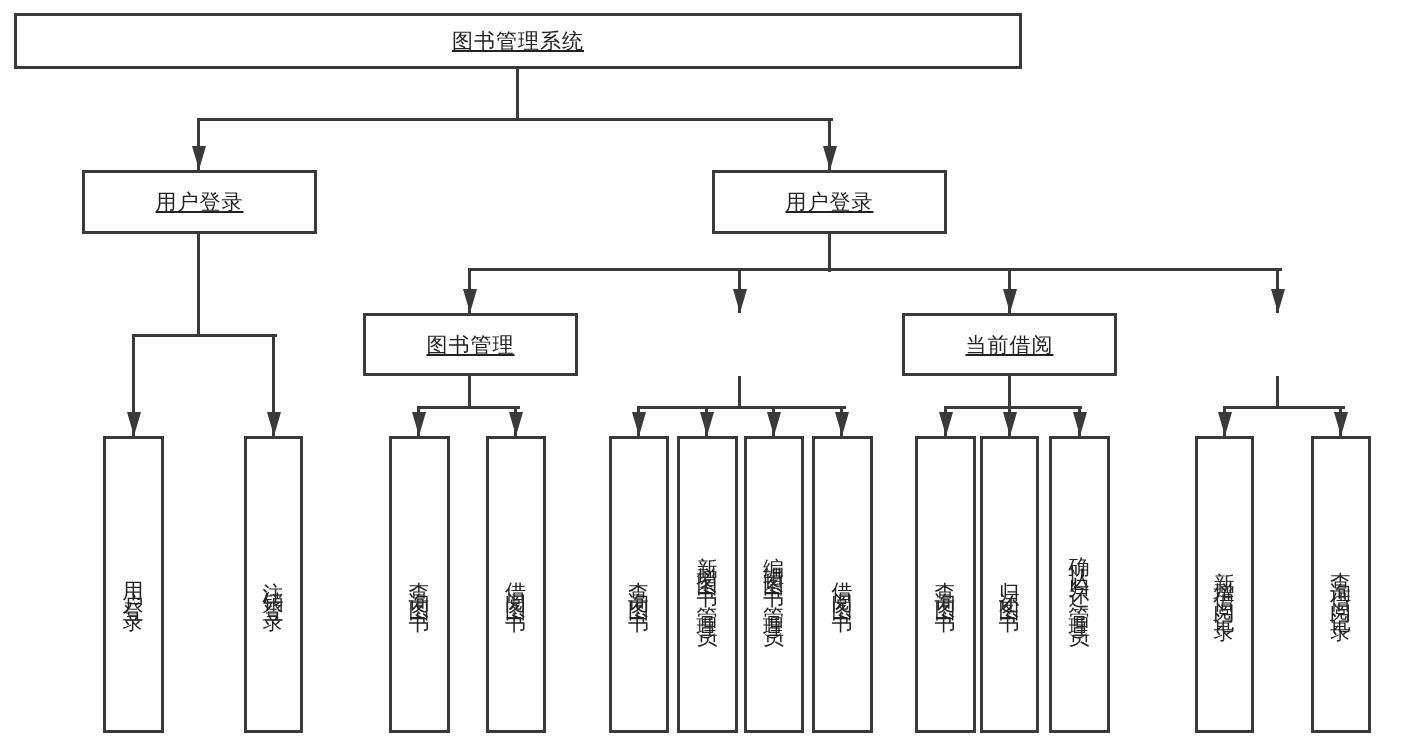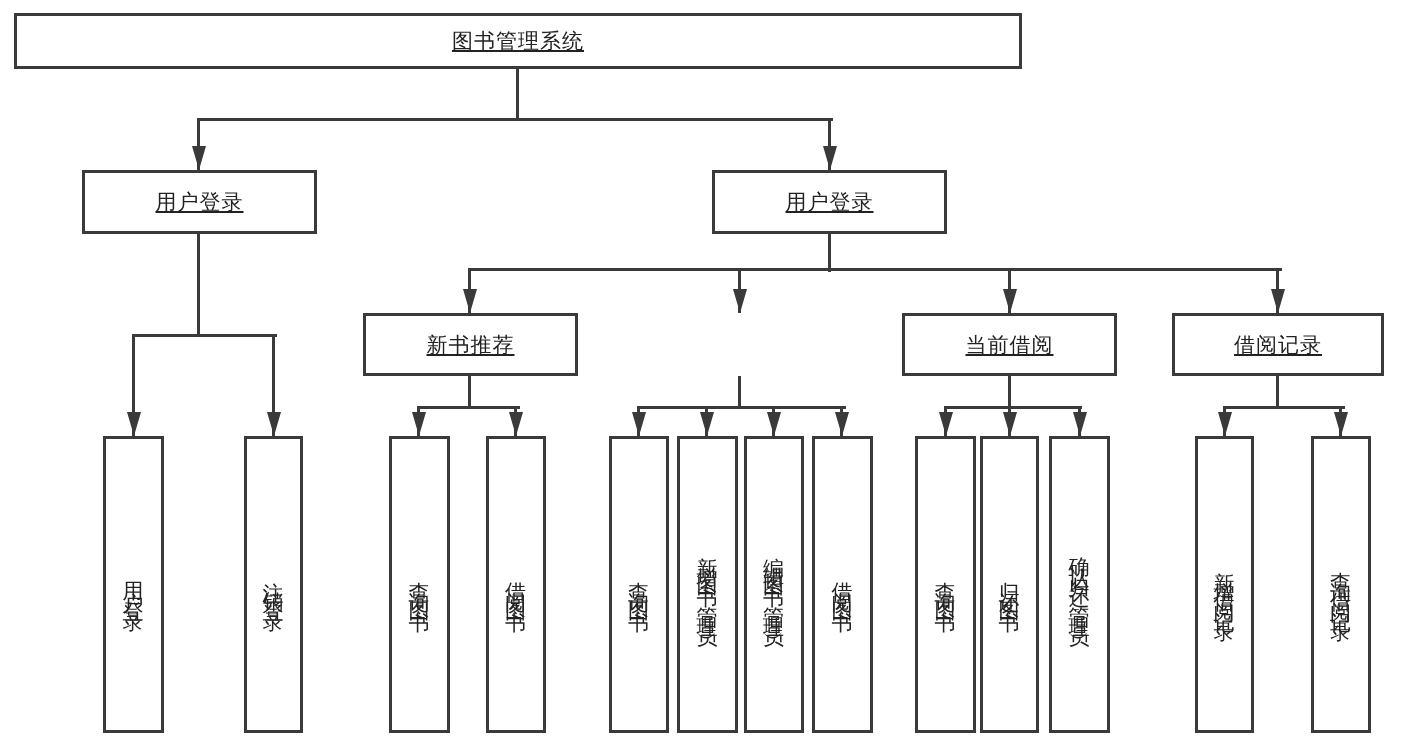--- a/index.html
+++ b/index.html
@@ -43,26 +43,25 @@
 <body>
 
 <div id="stage">
 
   <div class="box" style="left:14px;top:13px;width:1008px;height:56px;">图书管理系统</div>
 
   <div class="box" style="left:82px;top:170px;width:235px;height:64px;">用户登录</div>
 
   <div class="box" style="left:712px;top:170px;width:235px;height:64px;">用户登录</div>
 
-  <div class="box" style="left:363px;top:313px;width:215px;height:63px;">新书推荐</div>
+  <div class="box" style="left:363px;top:313px;width:215px;height:63px;">图书管理</div>
 
 
   <div class="box" style="left:902px;top:313px;width:215px;height:63px;">当前借阅</div>
 
-  <div class="box" style="left:1172px;top:313px;width:212px;height:63px;">借阅记录</div>
 
   <div class="box leaf" style="left:103px;top:436px;width:61px;height:297px;">
     <span class="vtext">用户登录</span>
   </div>
 
   <div class="box leaf" style="left:244px;top:436px;width:59px;height:297px;">
     <span class="vtext">注销登录</span>
   </div>
 
   <div class="box leaf" style="left:389px;top:436px;width:61px;height:297px;">

